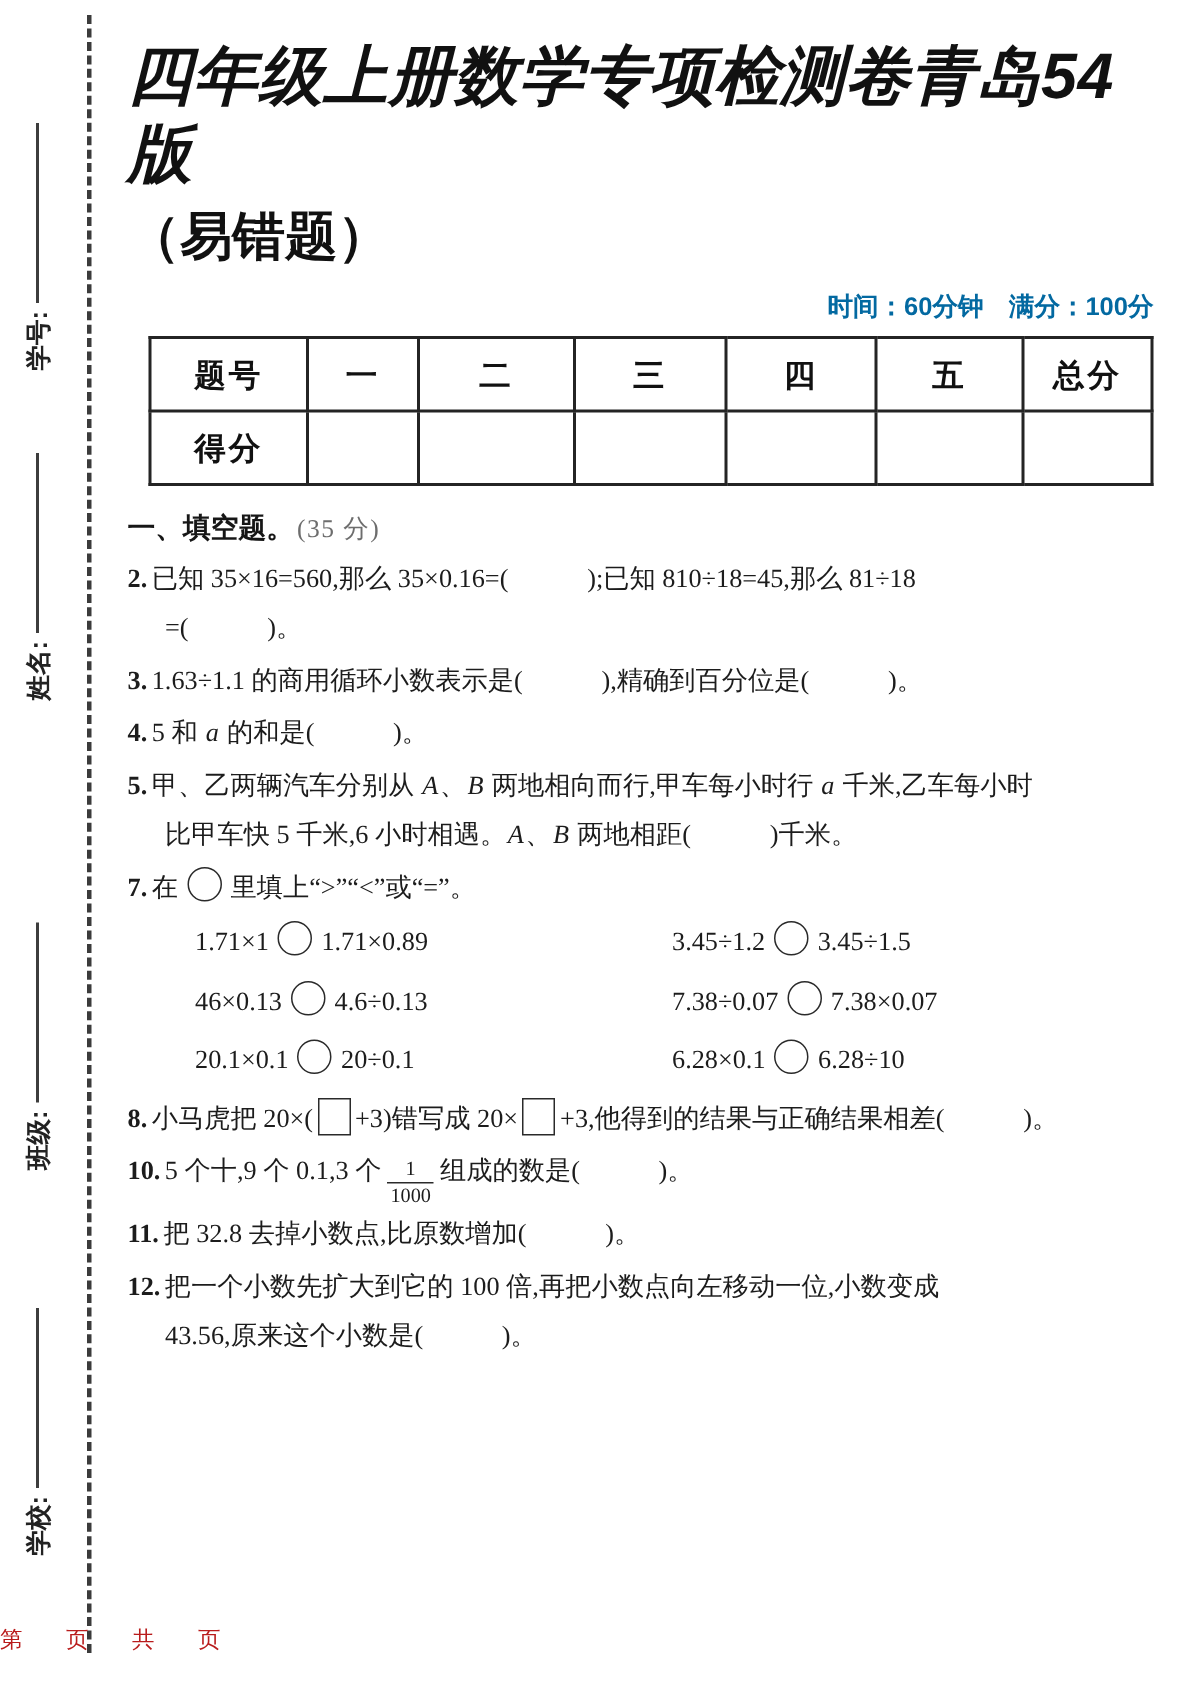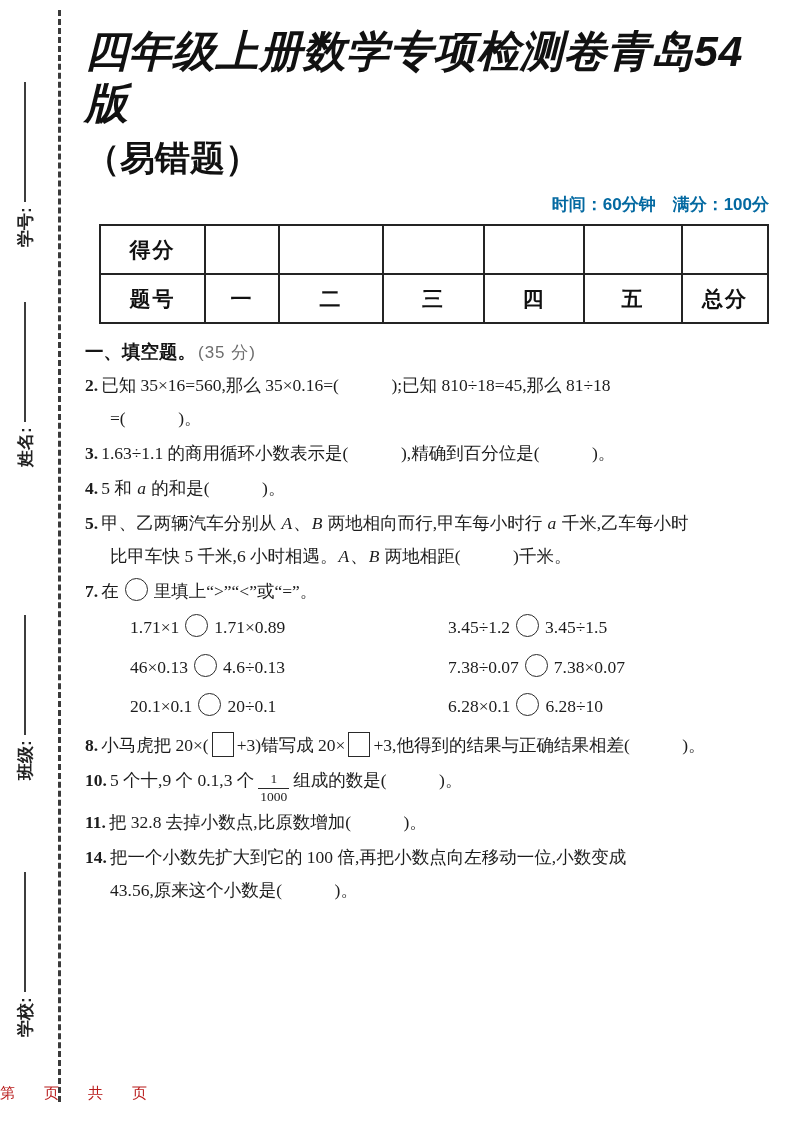--- a/index.html
+++ b/index.html
@@ -46,21 +46,21 @@
     border:2.2px solid #242424;height:45px;text-align:center;vertical-align:middle;
     font-family:"Liberation Sans","DejaVu Sans",sans-serif;
     font-weight:700;font-size:21px;letter-spacing:2px;color:#111;
   }
   .section-head{
     margin-top:15px;
     font-family:"Liberation Sans","DejaVu Sans",sans-serif;
     font-weight:700;font-size:18.5px;color:#161616;
   }
   .section-points{
-    font-family:Liberation Sans, sans-serif;
+    font-family:Liberation Serif, serif;
     font-weight:400;font-size:17px;color:#6d6d6d;letter-spacing:1px;padding-left:2px;
   }
   .questions{margin-top:5px;font-size:17.5px;line-height:33px;color:#1c1c1c}
   .question{padding-left:25px;text-indent:-25px;margin:2px 0}
   .qnum{font-weight:700;padding-right:3px;font-family:"Liberation Serif","DejaVu Serif",serif}
   .var{font-style:italic;padding:0 1px}
   .box{
     display:inline-block;width:20px;height:23px;border:1.7px solid #2a2a2a;
     vertical-align:-6px;margin:0 3px;text-indent:0;background:#fff;
   }
@@ -99,36 +99,36 @@
       <col style="width:105px">
         <col style="width:74px">
         <col style="width:104px">
       <col style="width:101px">
         <col style="width:100px">
         <col style="width:98px">
       <col style="width:86px">
     </colgroup>
     <tbody>
       <tr>
+          <td>题号</td>
+          <td>一</td>
+          <td>二</td>
+          <td>三</td>
+          <td>四</td>
+          <td>五</td>
+          <td>总分</td>
+        </tr>
+      <tr>
           <td>得分</td>
           <td></td>
           <td></td>
           <td></td>
           <td></td>
           <td></td>
           <td></td>
-        </tr>
-      <tr>
-          <td>题号</td>
-          <td>一</td>
-          <td>二</td>
-          <td>三</td>
-          <td>四</td>
-          <td>五</td>
-          <td>总分</td>
         </tr>
     </tbody>
   </table>
 
   <div class="section-head">
     <span>一、填空题。</span><span class="section-points">(35 分)</span>
   </div>
 
   <div class="questions">
       <div class="question"><b class="qnum">2.</b>已知 35×16=560,那么 35×0.16=(　　　);已知 810÷18=45,那么 81÷18<br>=(　　　)。</div>
@@ -139,17 +139,17 @@
           <span class="cmp-item">1.71×1<span class="circle"></span>1.71×0.89</span>
           <span class="cmp-item">3.45÷1.2<span class="circle"></span>3.45÷1.5</span>
           <span class="cmp-item">46×0.13<span class="circle"></span>4.6÷0.13</span>
           <span class="cmp-item">7.38÷0.07<span class="circle"></span>7.38×0.07</span>
           <span class="cmp-item">20.1×0.1<span class="circle"></span>20÷0.1</span>
           <span class="cmp-item">6.28×0.1<span class="circle"></span>6.28÷10</span>
         </div></div>
       <div class="question"><b class="qnum">8.</b>小马虎把 20×(<span class="box"></span>+3)错写成 20×<span class="box"></span>+3,他得到的结果与正确结果相差(　　　)。</div>
       <div class="question"><b class="qnum">10.</b>5 个十,9 个 0.1,3 个<span class="frac"><span class="fn">1</span><span class="fd">1000</span></span>组成的数是(　　　)。</div>
       <div class="question"><b class="qnum">11.</b>把 32.8 去掉小数点,比原数增加(　　　)。</div>
-      <div class="question"><b class="qnum">14.</b>把一个小数先扩大到它的 100 倍,再把小数点向左移动一位,小数变成<br>43.56,原来这个小数是(　　　)。</div>
+      <div class="question"><b class="qnum">12.</b>把一个小数先扩大到它的 100 倍,再把小数点向左移动一位,小数变成<br>43.56,原来这个小数是(　　　)。</div>
     </div>
 </div>
 
 <div class="footer">第　页　共　页</div>
 
 </body></html>

